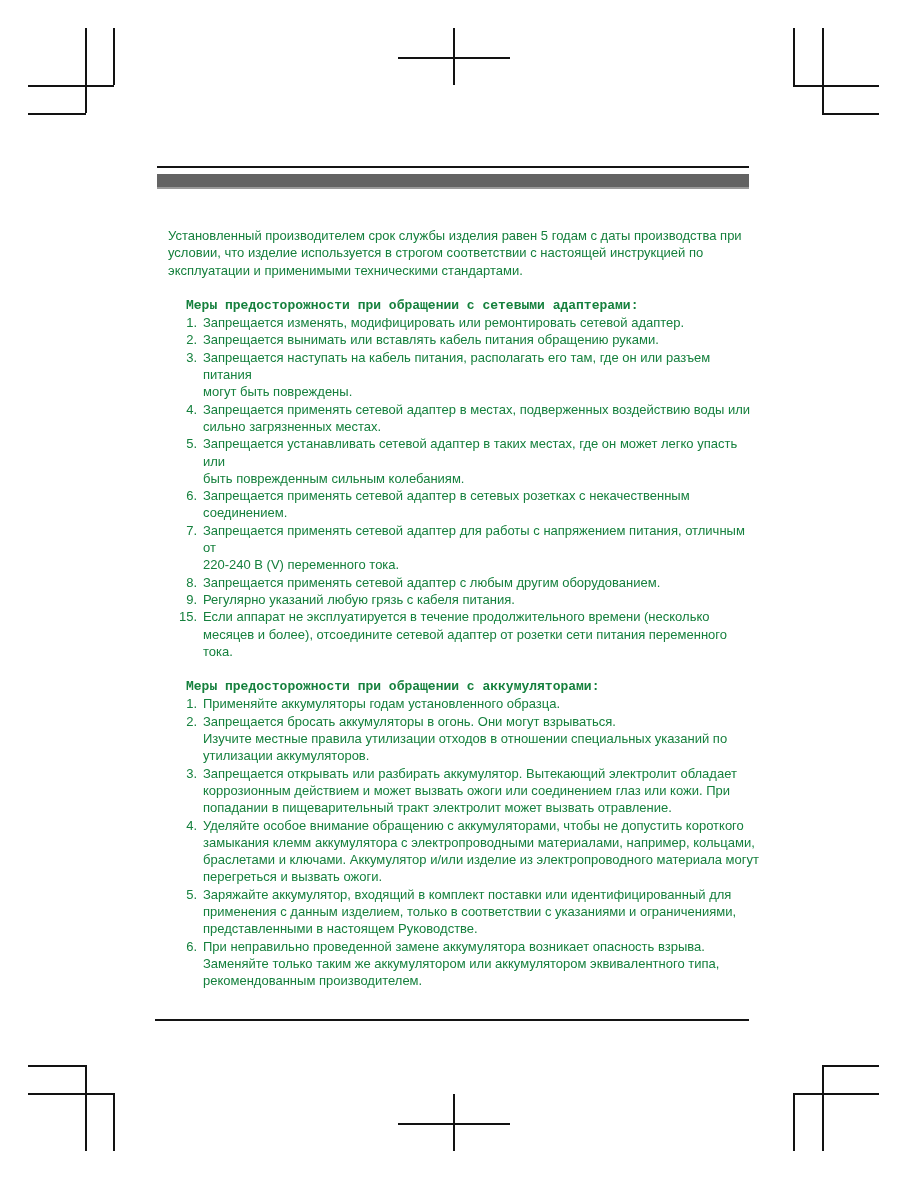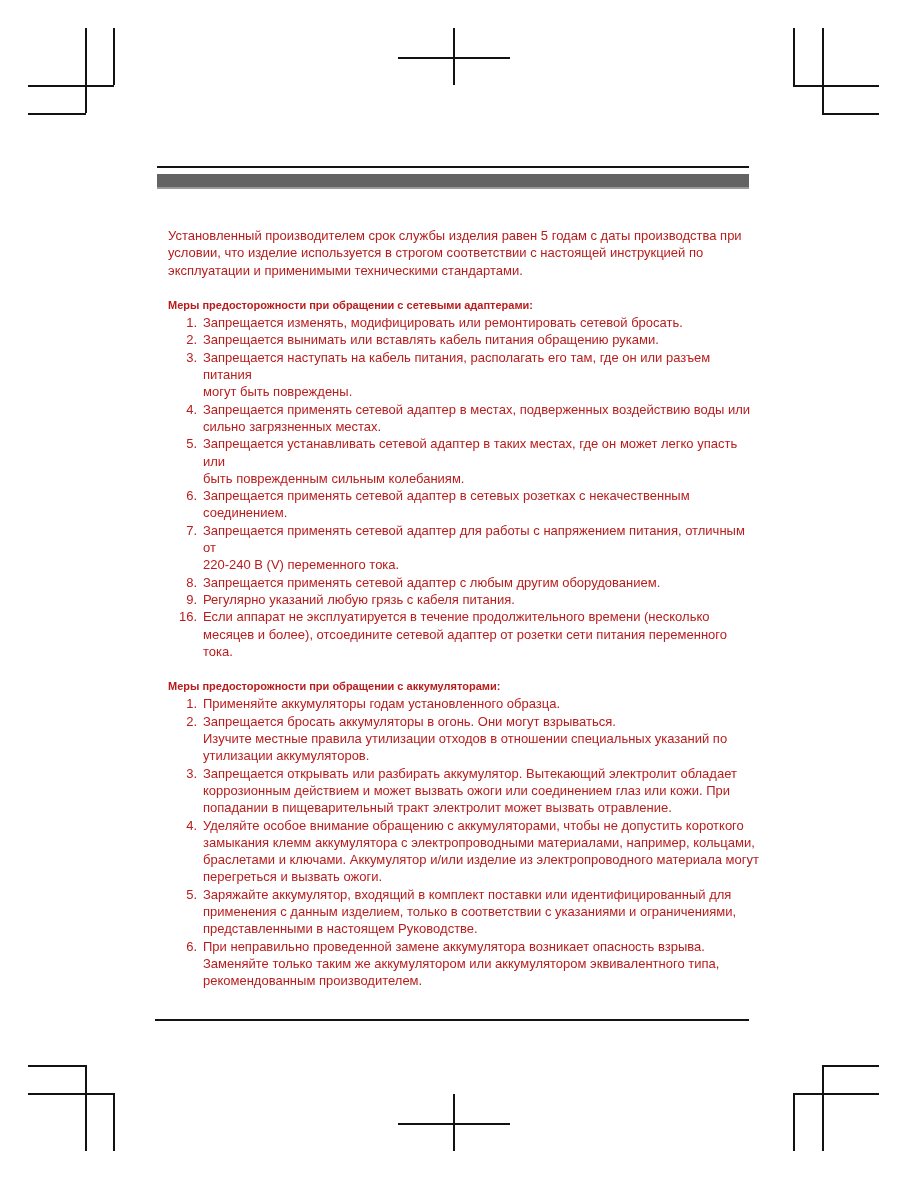--- a/index.html
+++ b/index.html
@@ -2,21 +2,21 @@
 <html><head>
 <meta charset="utf-8">
 <style>
   html, body { margin: 0; padding: 0; background: #ffffff; }
   .page {
     position: relative;
     width: 907px;
     height: 1179px;
     background: #ffffff;
     font-family: "Liberation Sans", sans-serif;
-    color: #b91c1c;
+    color: #15803d;
     overflow: hidden;
   }
   .mark { position: absolute; background: #121212; }
   .top-rule {
     position: absolute; left: 157px; top: 166px;
     width: 592px; height: 2px; background: #141414;
   }
   .gray-bar {
     position: absolute; left: 157px; top: 174px;
     width: 592px; height: 13px;
@@ -26,23 +26,24 @@
   .footer-rule {
     position: absolute; left: 155px; top: 1019px;
     width: 594px; height: 2px; background: #141414;
   }
   .content {
     position: absolute; left: 168px; top: 227px; width: 592px;
     font-size: 13px; line-height: 17.3px;
   }
   .para { margin: 0; white-space: pre-line; }
   .heading {
-    margin: 18px 0 0 0;
-    font-size: 11px; line-height: 17.3px; font-weight: bold;
+    margin: 18px 0 0 18px;
+    font-size: 13px; line-height: 17.3px; font-weight: bold;
     white-space: pre-line;
+    font-family: Liberation Mono, monospace;
   }
   .list { margin: 0; }
   .item { display: grid; grid-template-columns: 35px 1fr; }
   .num { text-align: right; padding-right: 6px; }
   .txt { white-space: pre-line; }
 </style>
 </head>
 <body>
 
 <div class="page">
@@ -87,21 +88,21 @@
 
     <p class="para">Установленный производителем срок службы изделия равен 5 годам с даты производства при
 условии, что изделие используется в строгом соответствии с настоящей инструкцией по
 эксплуатации и применимыми техническими стандартами.</p>
 
     <h2 class="heading">Меры предосторожности при обращении с сетевыми адаптерами:</h2>
 
     <div class="list">
       <div class="item">
         <span class="num">1.</span>
-        <span class="txt">Запрещается изменять, модифицировать или ремонтировать сетевой бросать.</span>
+        <span class="txt">Запрещается изменять, модифицировать или ремонтировать сетевой адаптер.</span>
       </div>
       <div class="item">
         <span class="num">2.</span>
         <span class="txt">Запрещается вынимать или вставлять кабель питания обращению руками.</span>
       </div>
       <div class="item">
         <span class="num">3.</span>
         <span class="txt">Запрещается наступать на кабель питания, располагать его там, где он или разъем питания
 могут быть повреждены.</span>
       </div>
@@ -127,21 +128,21 @@
       </div>
       <div class="item">
         <span class="num">8.</span>
         <span class="txt">Запрещается применять сетевой адаптер с любым другим оборудованием.</span>
       </div>
       <div class="item">
         <span class="num">9.</span>
         <span class="txt">Регулярно указаний любую грязь с кабеля питания.</span>
       </div>
       <div class="item">
-        <span class="num">16.</span>
+        <span class="num">15.</span>
         <span class="txt">Если аппарат не эксплуатируется в течение продолжительного времени (несколько
 месяцев и более), отсоедините сетевой адаптер от розетки сети питания переменного тока.</span>
       </div>
     </div>
 
     <h2 class="heading">Меры предосторожности при обращении с аккумуляторами:</h2>
 
 
     <div class="list">
       <div class="item">

